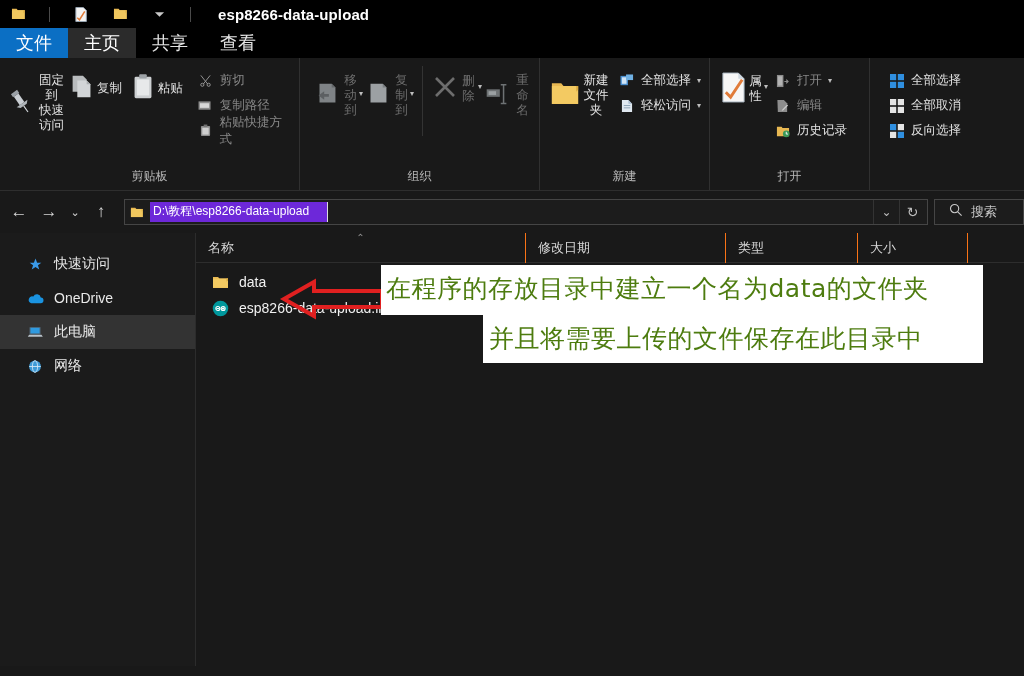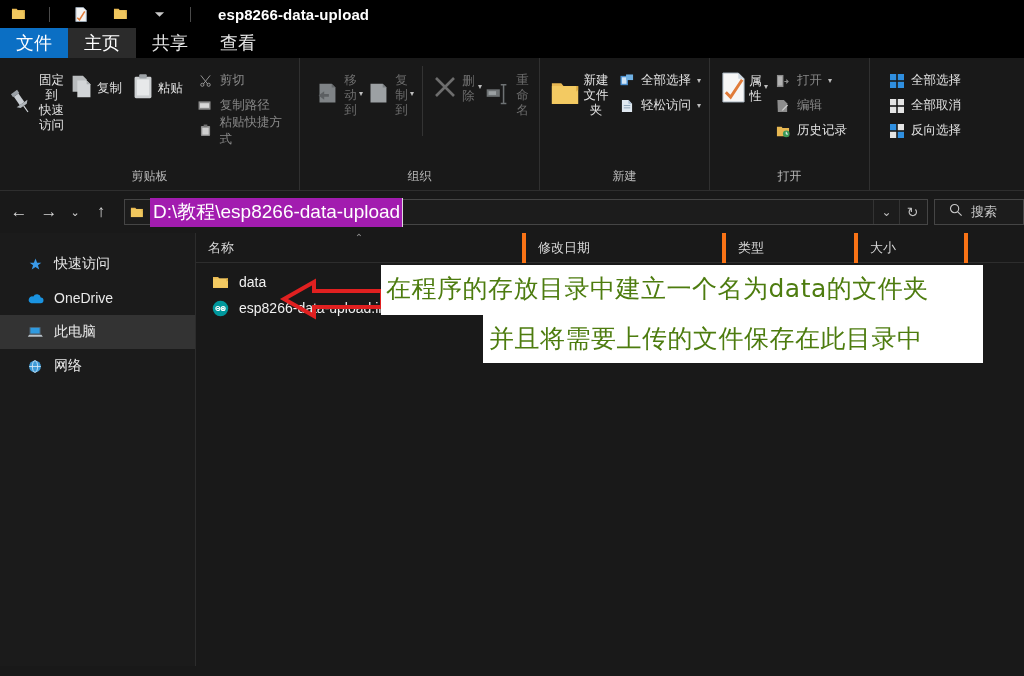--- a/index.html
+++ b/index.html
@@ -149,24 +149,24 @@
     flex: 1;
     height: 26px;
     margin-left: 8px;
     background: #1c1c1c;
     border: 1px solid #454545;
     display: flex;
     align-items: center;
     padding: 0 2px 0 5px;
   }
   .addr-path {
-    font-size: 19px;
-    background: #a21caf;
+    font-size: 12px;
+    background: #6d28d9;
     color: #ffffff;
-    padding: 1px 2px 2px 3px;
+    padding: 1px 18px 2px 3px;
     margin-left: 6px;
     border-right: 1px solid #dcdcdc;
   }
   .addr-btn {
     width: 26px; height: 24px;
     display: flex; align-items:center; justify-content:center;
     color: #bdbdbd; font-size: 12px;
     border-left: 1px solid #333;
   }
   .addr-btn.refresh { font-size: 14px; }
@@ -219,21 +219,21 @@
     align-items: center;
     font-size: 13px;
     color: #d8d8d8;
     border-bottom: 1px solid #2d2d2d;
     position: relative;
   }
   .col {
     height: 30px;
     display: flex; align-items: center;
     padding-left: 12px;
-    border-right: 4px solid #f97316;
+    border-right: 1px solid #f97316;
     position: relative;
     cursor: default;
   }
   .col.name { width: 330px; }
   .col.date { width: 200px; }
   .col.type { width: 132px; }
   .col.size { width: 110px; }
   .sortmark {
     position: absolute;
     top: -1px; left: 50%;

